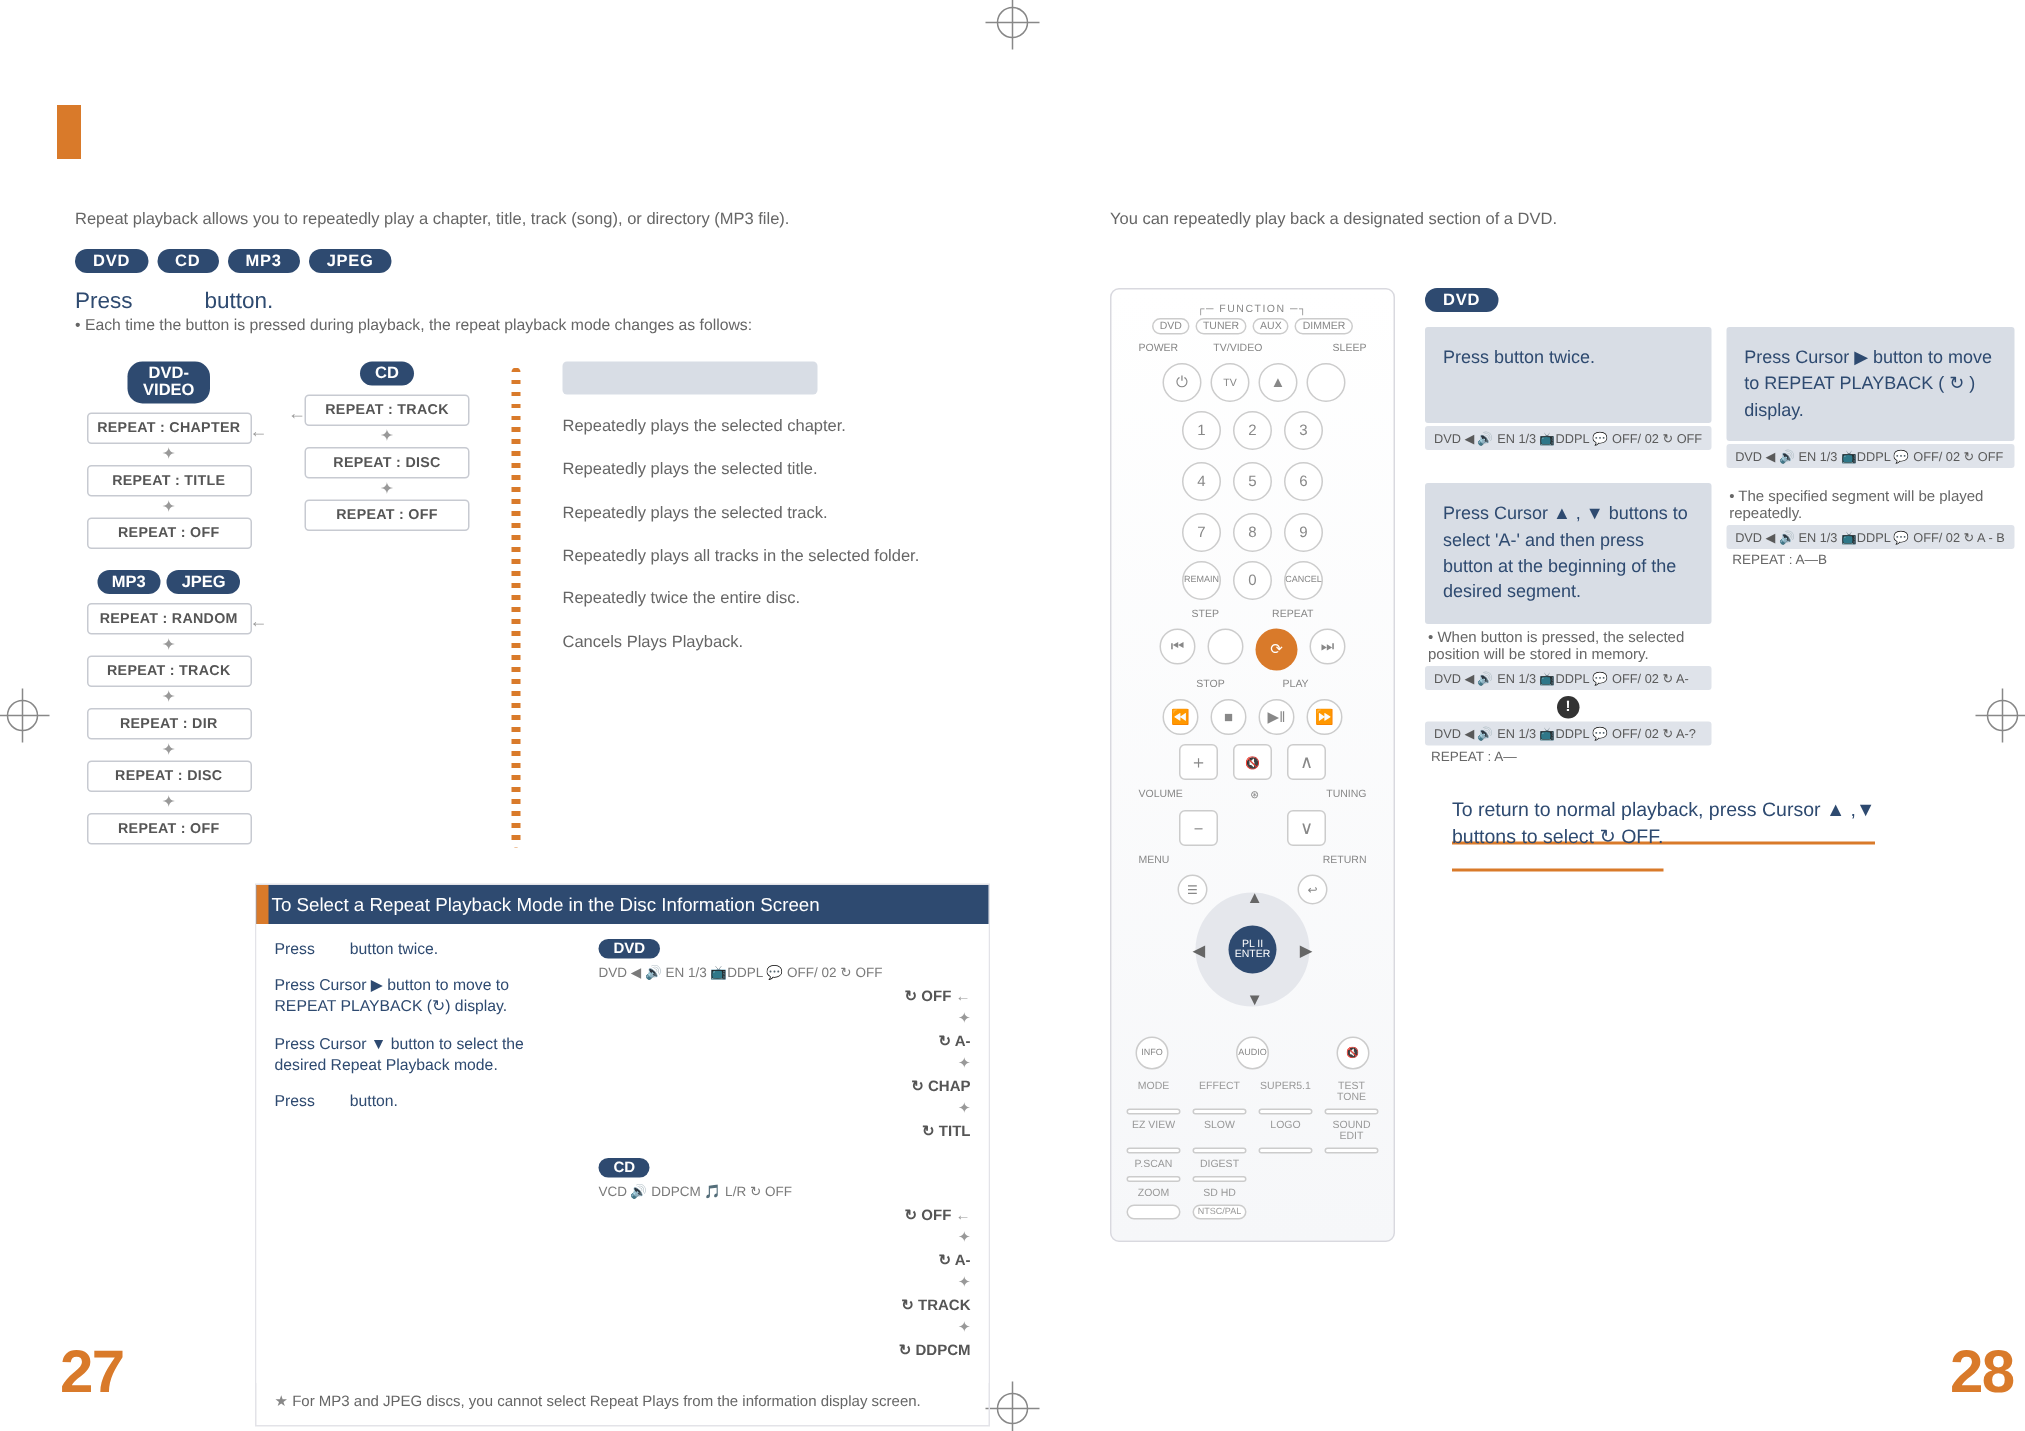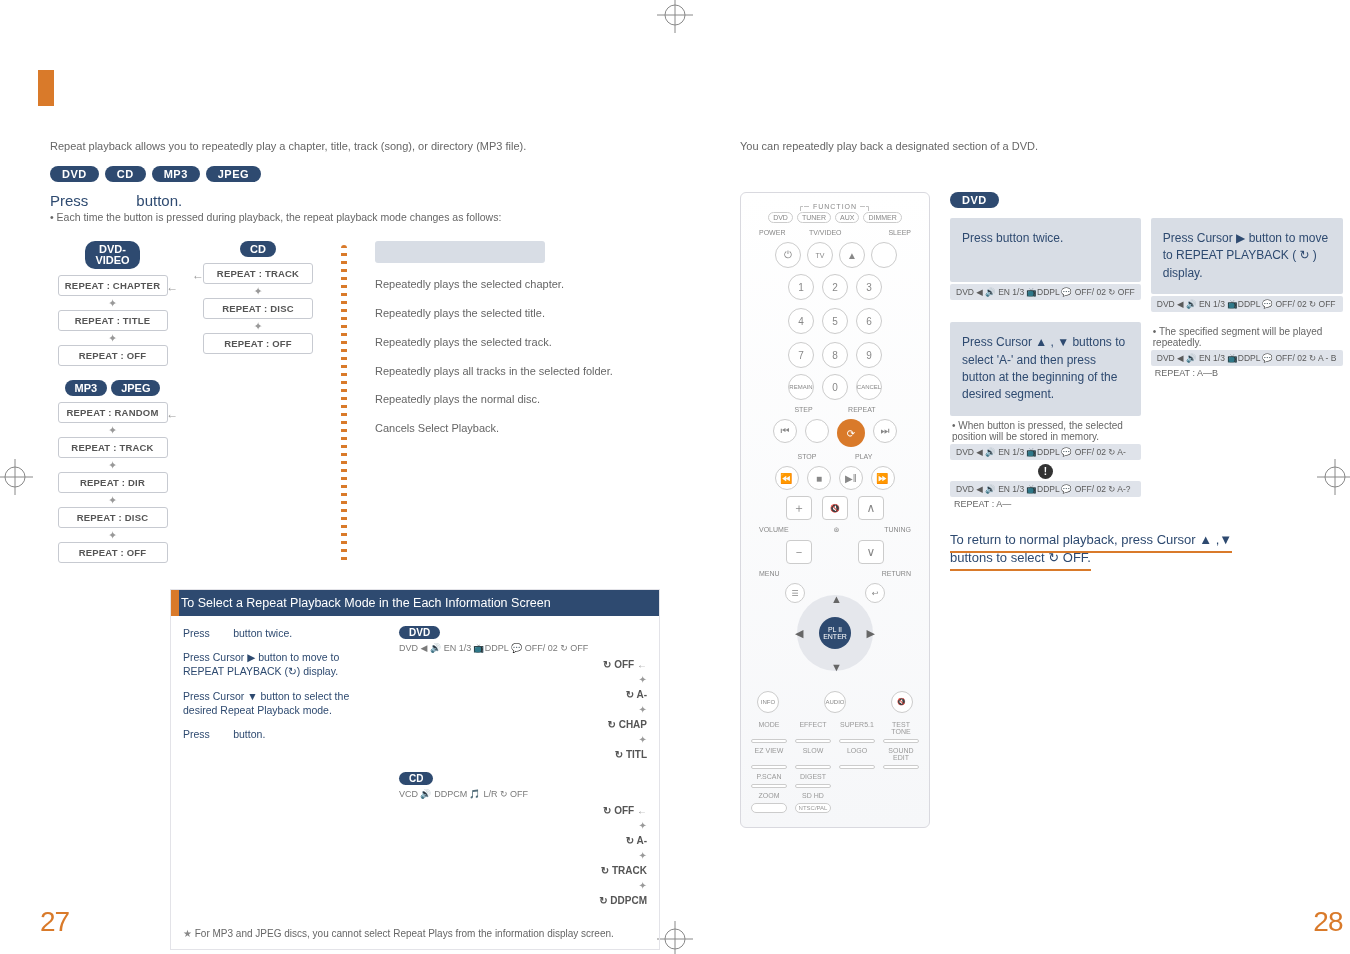--- a/index.html
+++ b/index.html
@@ -214,22 +214,22 @@
     font-size: 9px; color: #7a7a7a; white-space: nowrap;
     margin-bottom: 4px;
   }
   .chain-flow { text-align:right; font-size:10px; font-weight:700; line-height:1.5; margin-bottom:10px; }
   .chain-flow .arr { color:#999; font-weight:400; }
 
   
   .folio {
     position: absolute;
     bottom: 16px;
-    font-size: 28px;
-    font-weight: 400;
+    font-size: 40px;
+    font-weight: 700;
     color: var(--orange);
     letter-spacing: -1px;
   }
   .folio.left { left: 40px; }
   .folio.right { right: 50px; }
 
   
   .rp-cols {
     display: flex;
     gap: 20px;
@@ -344,21 +344,22 @@
   }
 
   .callout {
     margin-top: 22px;
     font-size: 13px;
     color: var(--navy);
     line-height: 1.4;
   }
   .callout .under-orange {
     border-bottom: 2px solid var(--orange);
-    padding-bottom: 4px;
+    padding-bottom: 14px;
+    margin-left: 18px;
   }
 
   .note-block {
     margin-top: 40px;
     font-size: 10.5px;
     color: var(--muted);
   }
   .note-tag {
     display:inline-block;
     width: 44px; height: 30px;
@@ -456,27 +457,27 @@
       </div>
 
       <div class="vdots"></div>
 
       <div class="desc-col">
         <div class="greybar"></div>
         <div class="desc">Repeatedly plays the selected chapter.</div>
         <div class="desc">Repeatedly plays the selected title.</div>
         <div class="desc">Repeatedly plays the selected track.</div>
         <div class="desc">Repeatedly plays all tracks in the selected folder.</div>
-        <div class="desc">Repeatedly plays the normal disc.</div>
-        <div class="desc">Cancels Select Playback.</div>
+        <div class="desc">Repeatedly twice the entire disc.</div>
+        <div class="desc">Cancels Plays Playback.</div>
       </div>
     </div>
 
     <div class="info-panel">
-      <div class="hdr">To Select a Repeat Playback Mode in the Each Information Screen</div>
+      <div class="hdr">To Select a Repeat Playback Mode in the Disc Information Screen</div>
       <div class="info-body">
         <div class="steplist">
           <div class="step"><span>Press</span> &nbsp;&nbsp;&nbsp;&nbsp;&nbsp;&nbsp; <span>button twice.</span></div>
           <div class="step">Press Cursor ▶ button to move to REPEAT PLAYBACK (↻) display.</div>
           <div class="step">Press Cursor ▼ button to select the desired Repeat Playback mode.</div>
           <div class="step"><span>Press</span> &nbsp;&nbsp;&nbsp;&nbsp;&nbsp;&nbsp; <span>button.</span></div>
         </div>
         <div class="chain-col">
           <span class="mini-pill">DVD</span>
           <div class="chain-line">DVD ◀ 🔊 EN 1/3 📺DDPL 💬 OFF/ 02 ↻ OFF</div>

